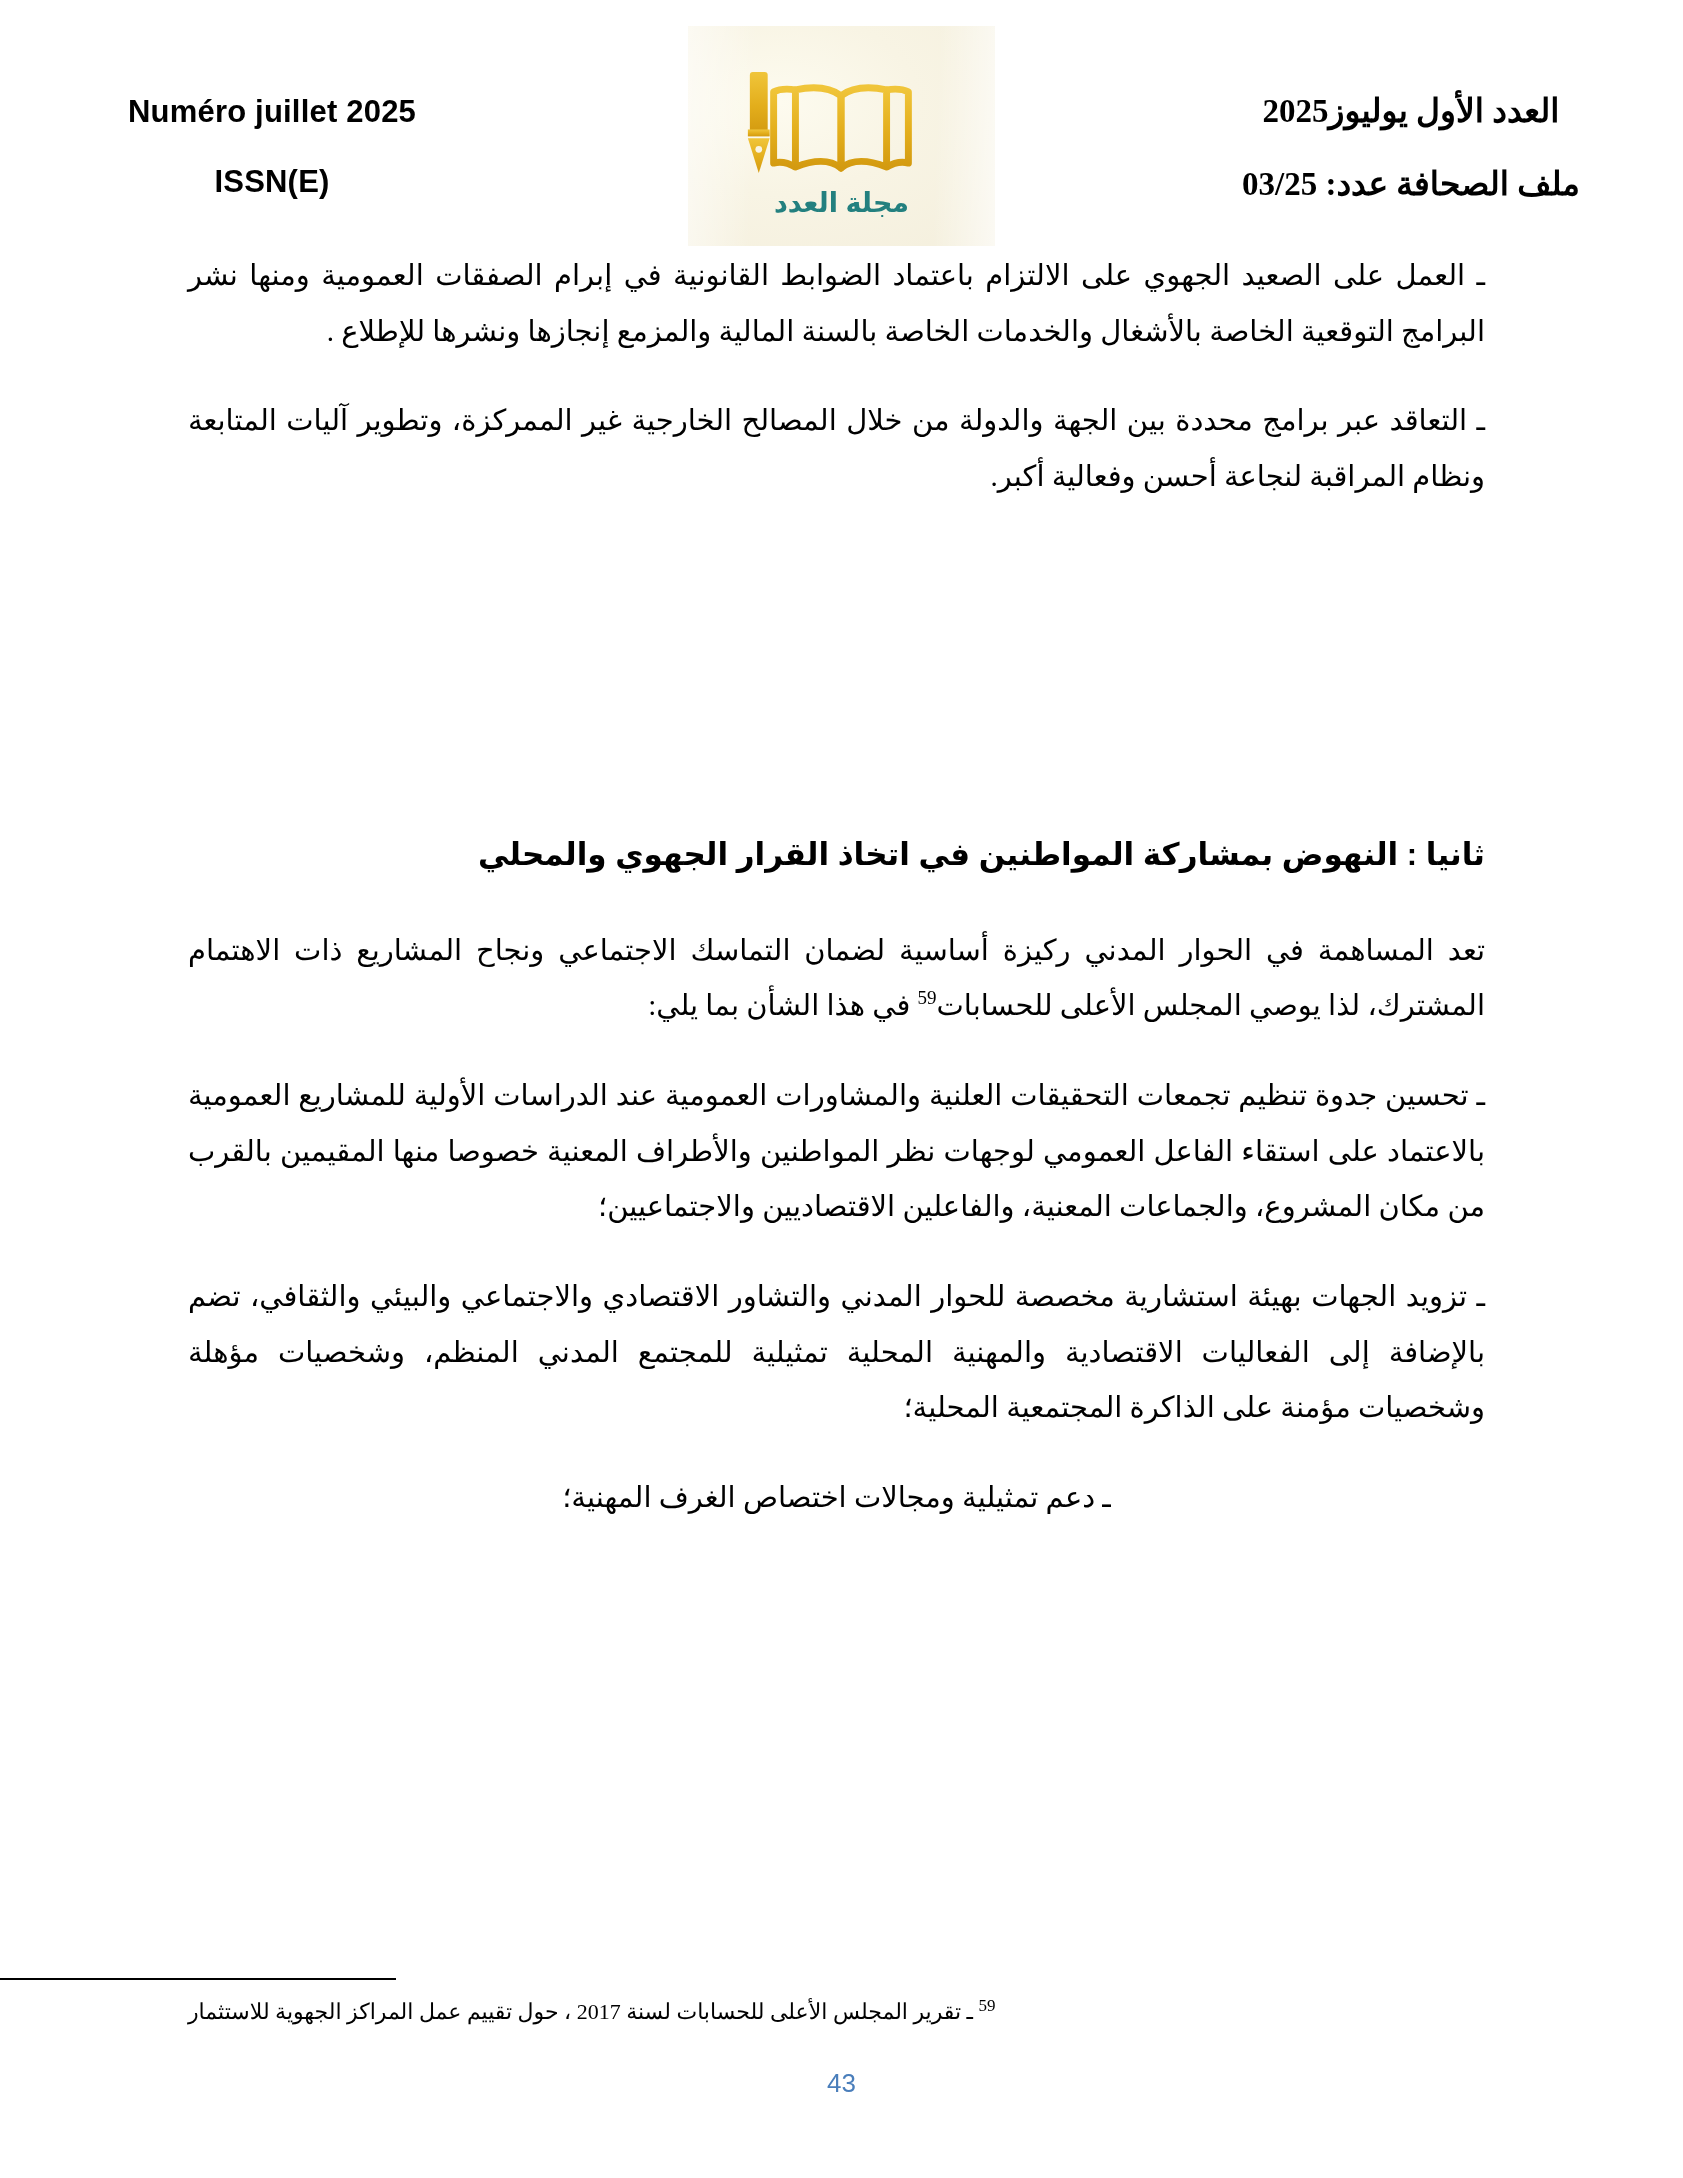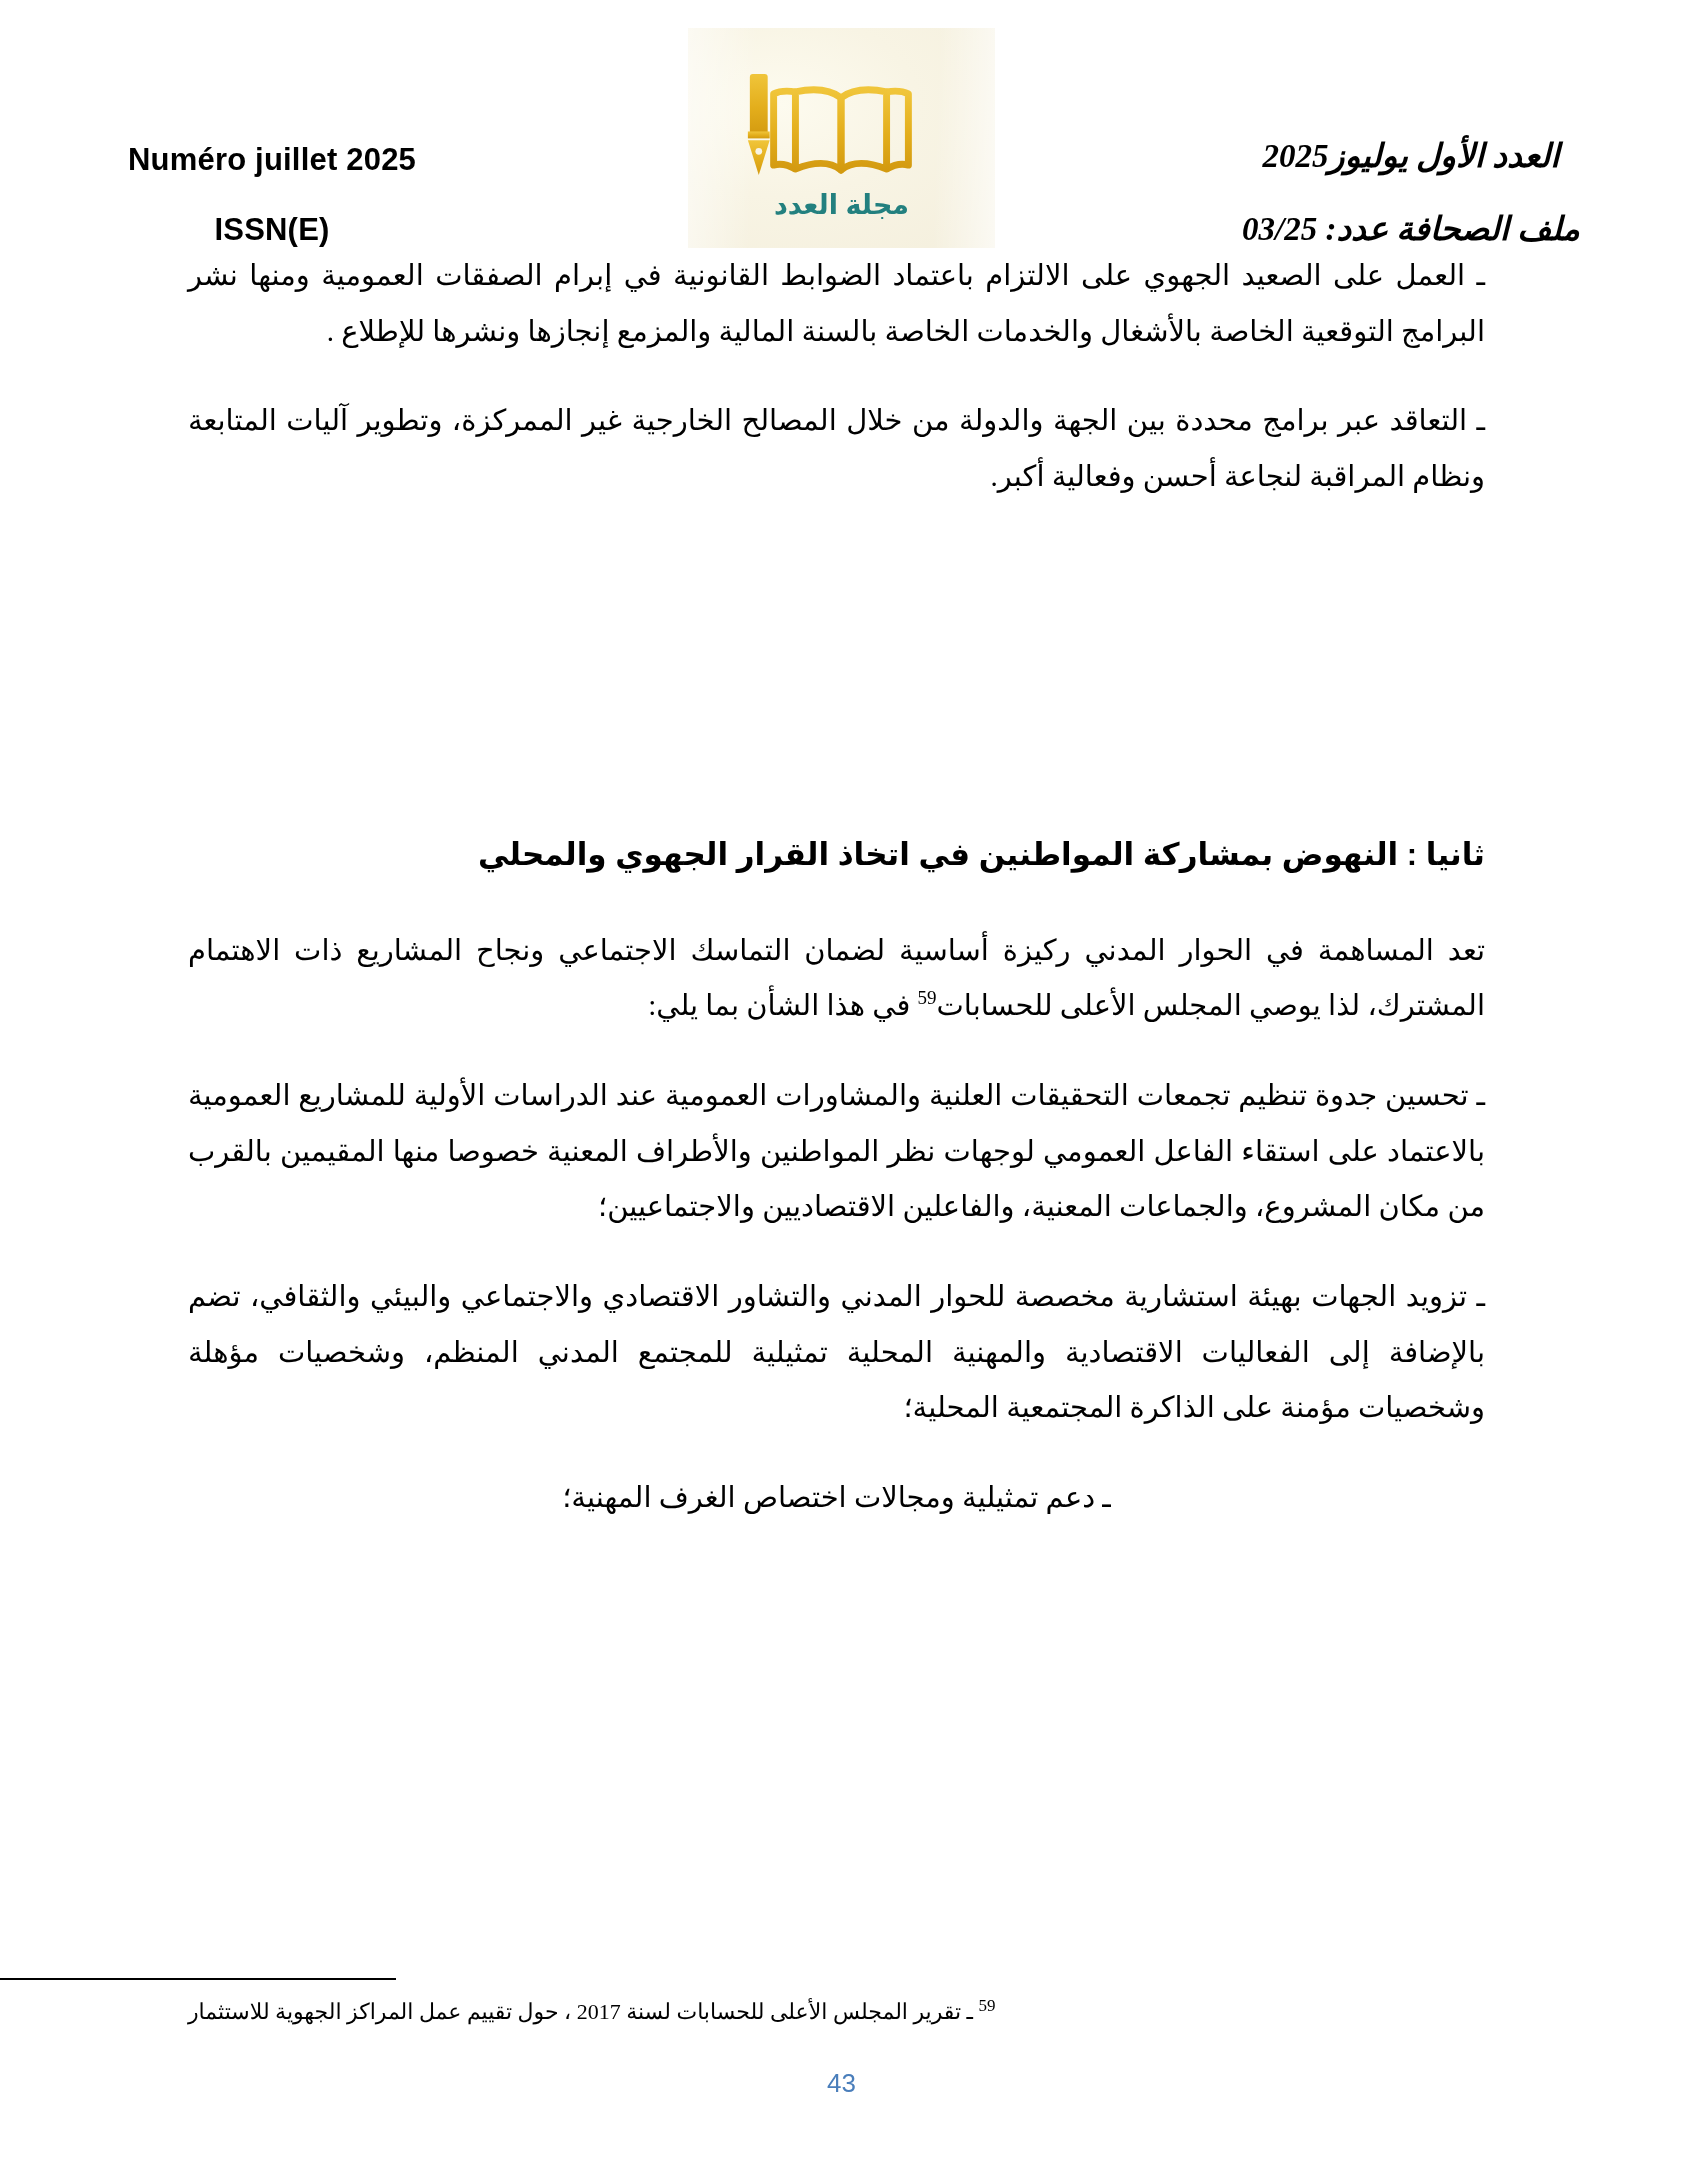--- a/index.html
+++ b/index.html
@@ -22,21 +22,21 @@
     width: 1683px;
     height: 2178px;
     box-sizing: border-box;
   }
 
   
   .header {
     position: relative;
     height: 248px;
     display: flex;
-    align-items: flex-end;
+    align-items: center;
     justify-content: space-between;
     padding: 24px 59px 0 59px;
     box-sizing: border-box;
   }
 
   .header-col {
     display: flex;
     flex-direction: column;
     gap: 34px;
     padding-top: 22px;
@@ -44,21 +44,20 @@
 
   .header-col-left {
     align-items: center;
     width: 426px;
   }
 
   .header-col-right {
     align-items: center;
     width: 426px;
     direction: rtl;
-    font-style: italic;
   }
 
   .hdr-line-fr {
     font-family: "Liberation Sans", "DejaVu Sans", sans-serif;
     font-weight: bold;
     font-size: 31px;
     color: #000;
     white-space: nowrap;
     letter-spacing: 0.2px;
   }

